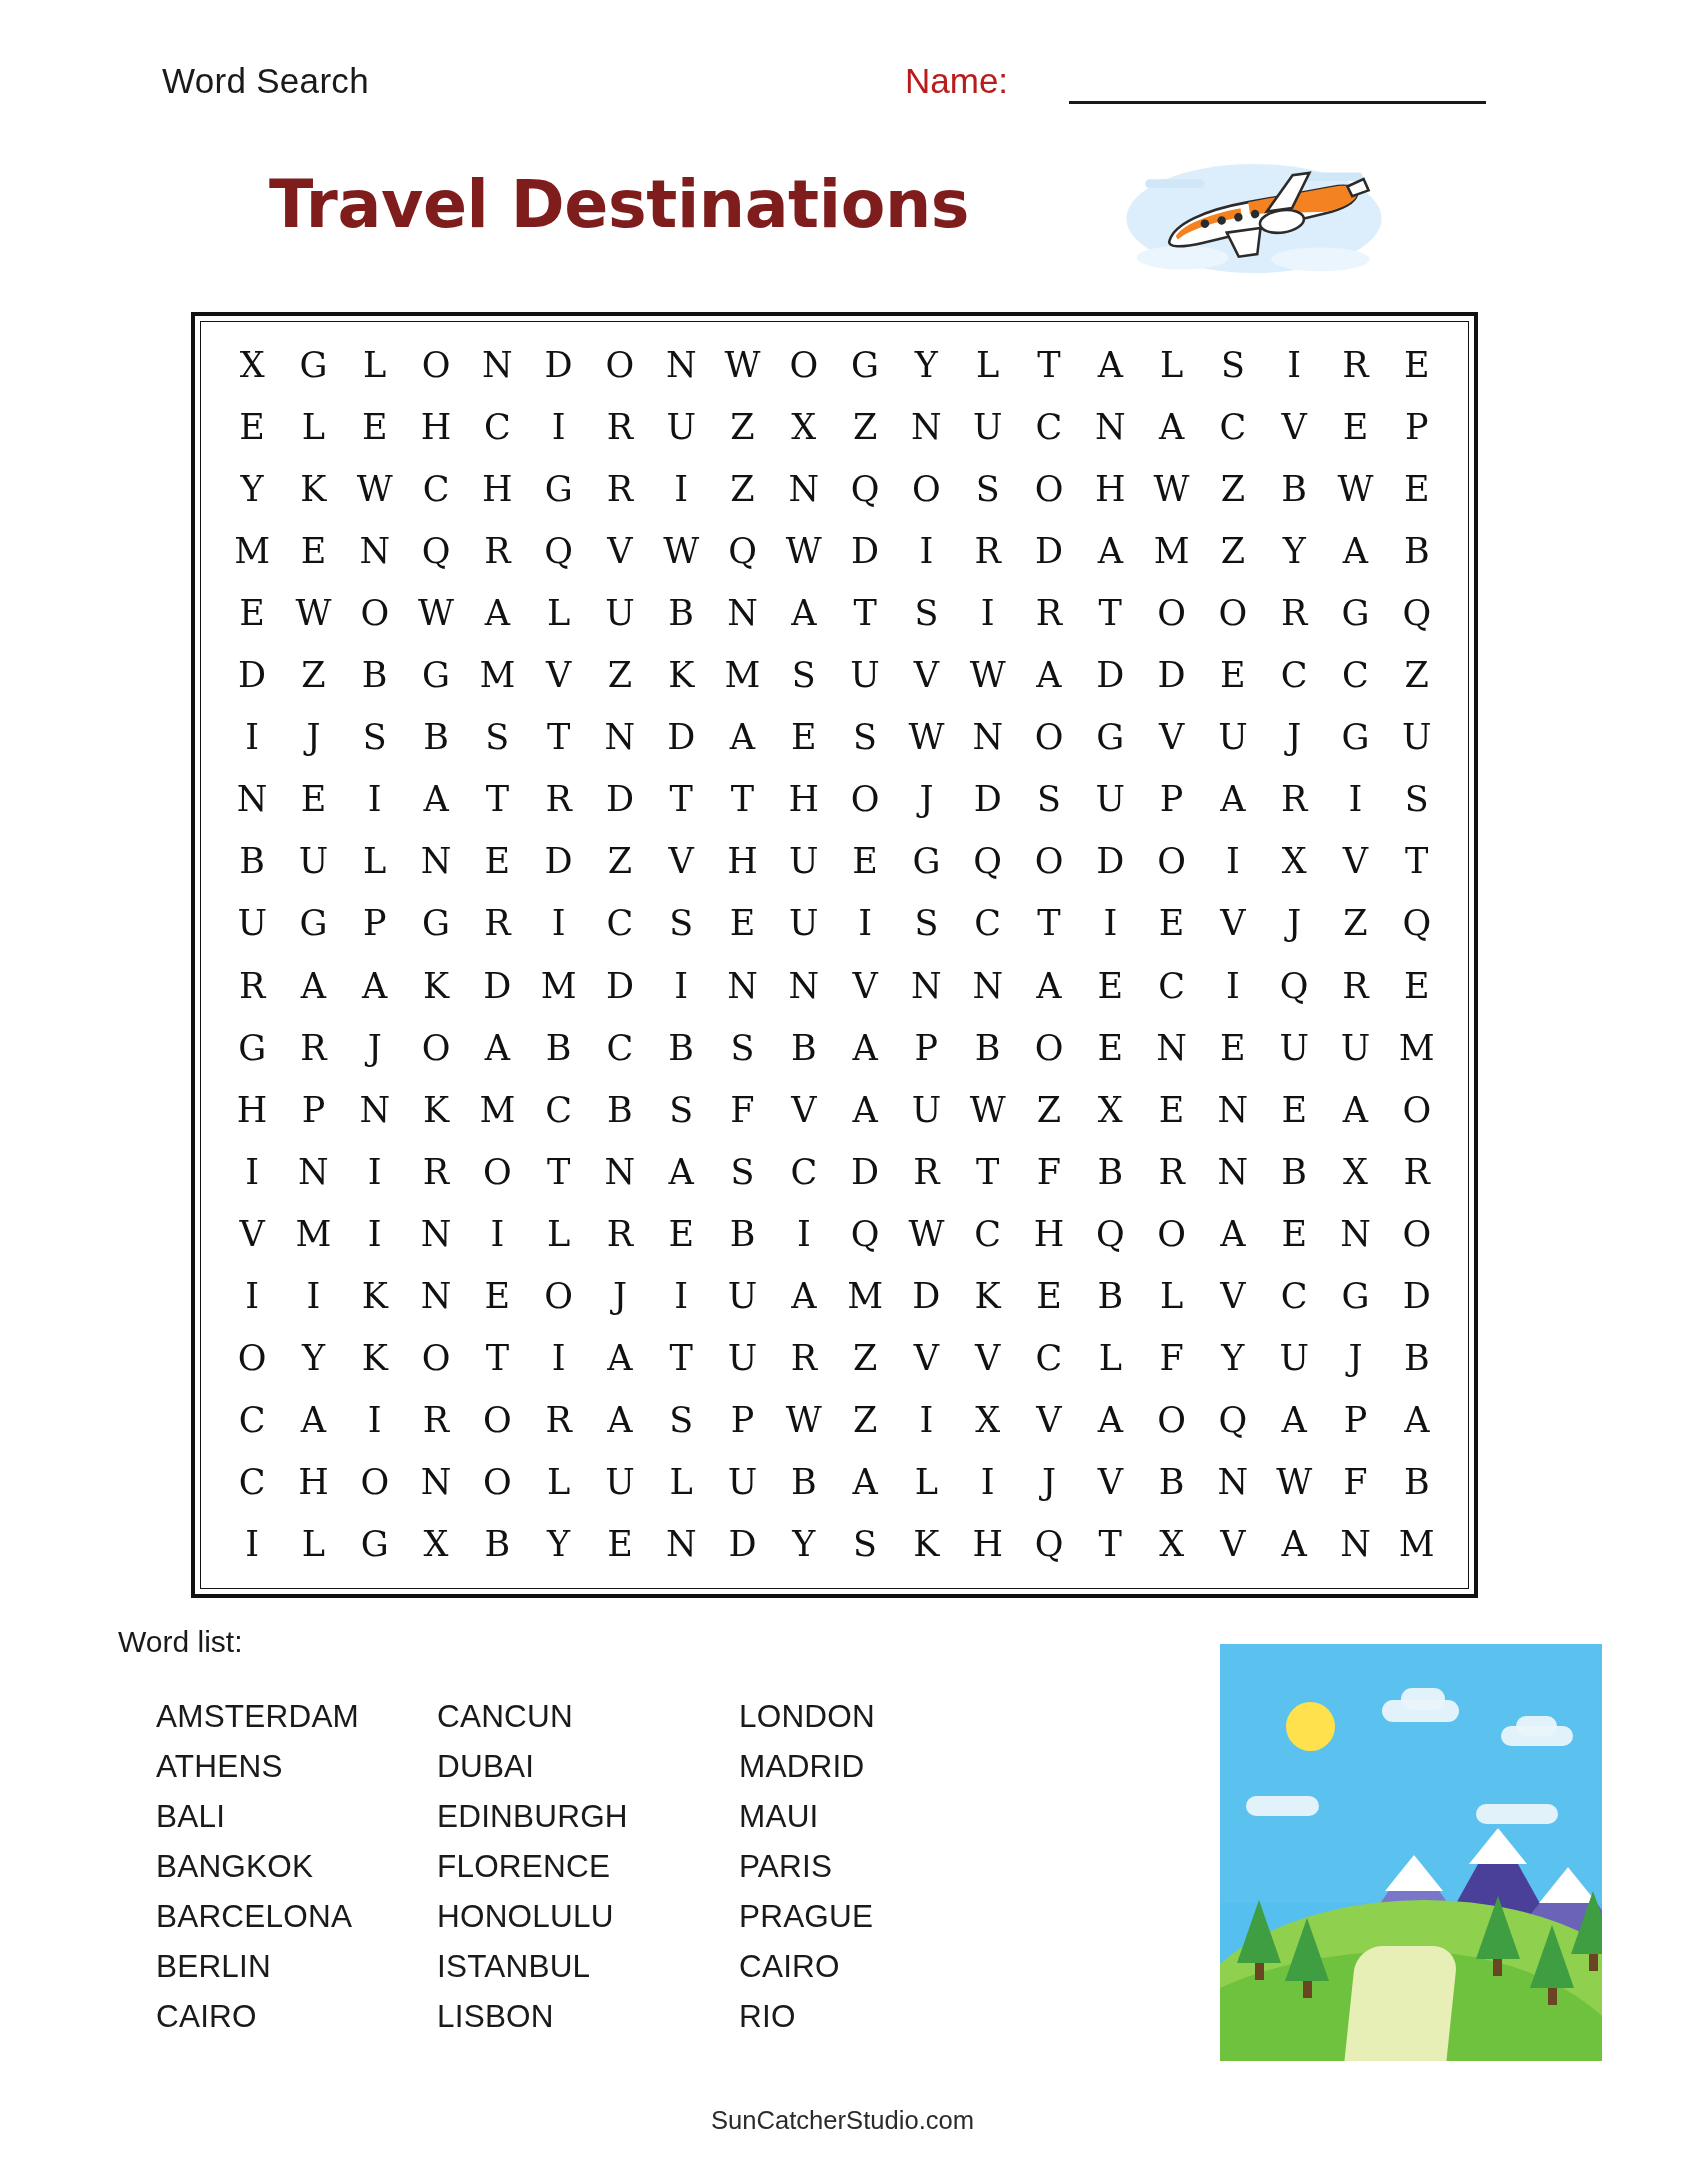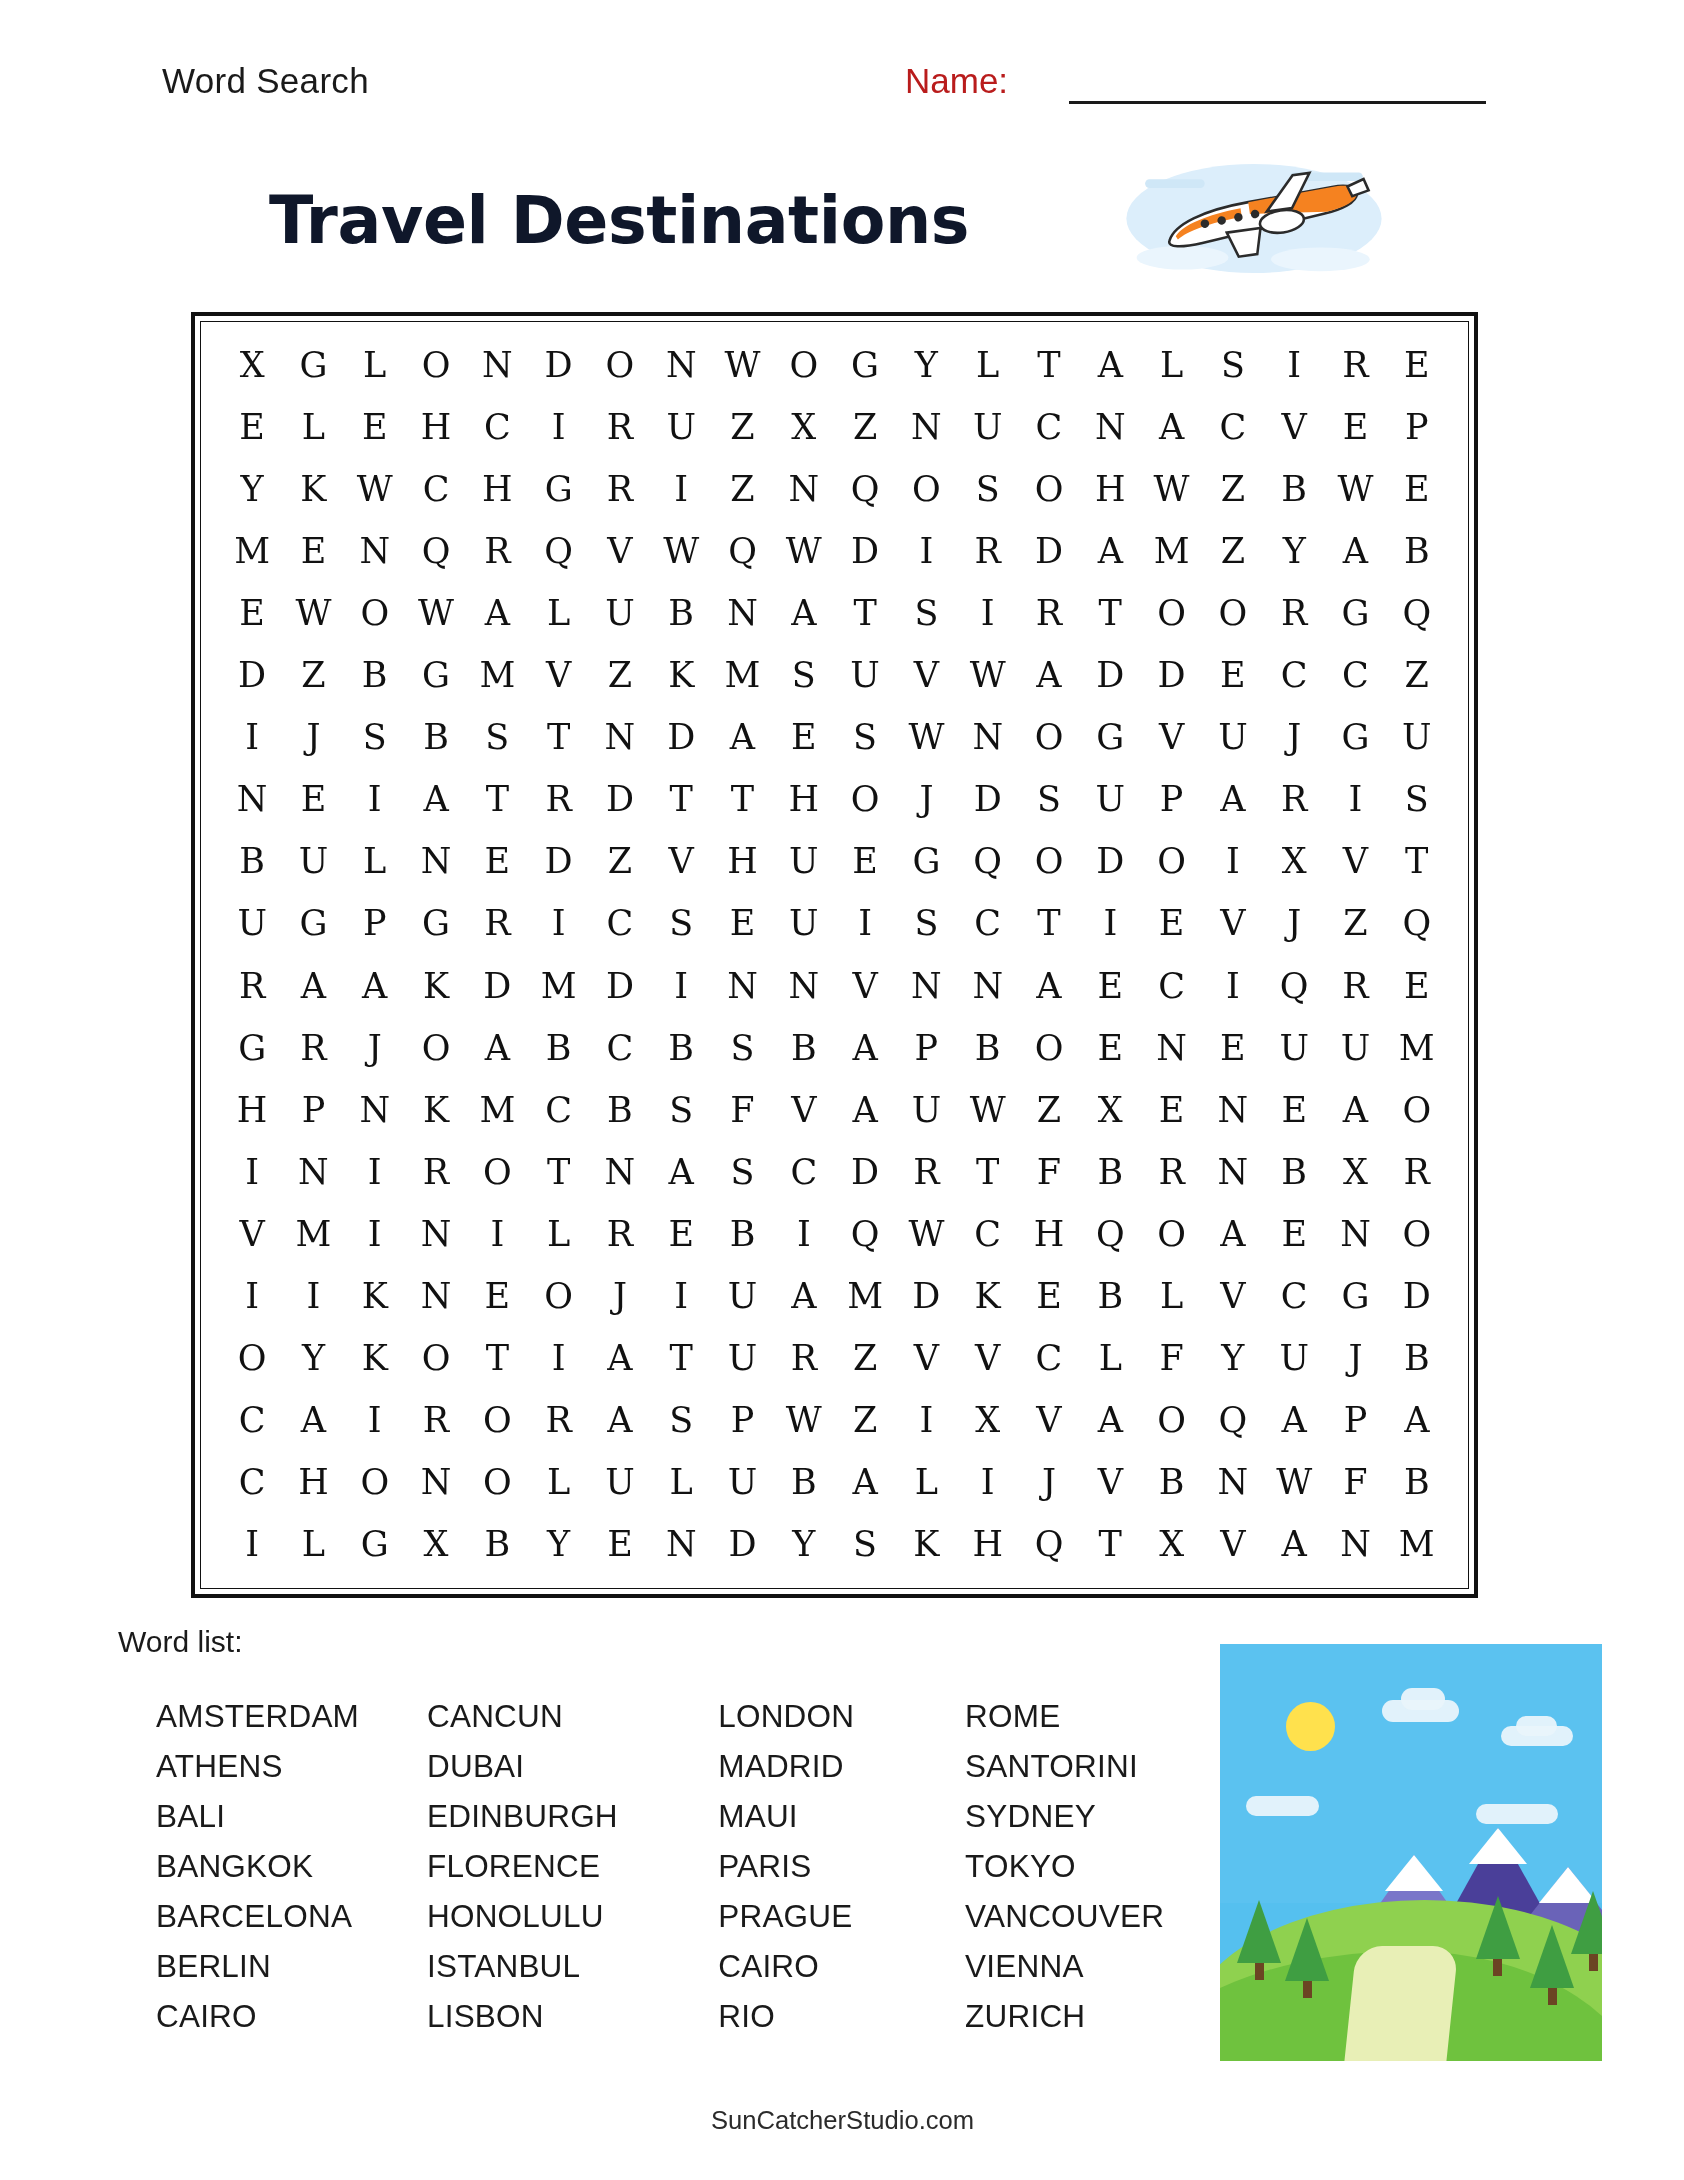--- a/index.html
+++ b/index.html
@@ -44,27 +44,27 @@
     left: 1063px;
     top: 40px;
     width: 417px;
     height: 2.6px;
     background: #1a1a1a;
   }
 
   
   .title {
     position: absolute;
-    top: 183px;
+    top: 167px;
     left: 269px;
     font-family: "DejaVu Sans", sans-serif;
     font-weight: bold;
     font-size: 65px;
     letter-spacing: -0.4px;
-    color: #0f172a;
+    color: #7f1d1d;
     white-space: nowrap;
   }
 
   
   .plane-art {
     position: absolute;
     top: 147px;
     left: 1123px;
     width: 262px;
     height: 143px;
@@ -669,29 +669,20 @@
     </div>
     <div class="wl-col c3">
       <div class="wl-item">LONDON</div>
       <div class="wl-item">MADRID</div>
       <div class="wl-item">MAUI</div>
       <div class="wl-item">PARIS</div>
       <div class="wl-item">PRAGUE</div>
       <div class="wl-item">CAIRO</div>
       <div class="wl-item">RIO</div>
     </div>
-    <div class="wl-col c4">
-      <div class="wl-item">ROME</div>
-      <div class="wl-item">SANTORINI</div>
-      <div class="wl-item">SYDNEY</div>
-      <div class="wl-item">TOKYO</div>
-      <div class="wl-item">VANCOUVER</div>
-      <div class="wl-item">VIENNA</div>
-      <div class="wl-item">ZURICH</div>
-    </div>
   </div>
 
 <div class="landscape">
   <div class="ls-sky"></div>
   <div class="ls-sun"></div>
   <div class="cloud" style="left:162px; top:56px; width:77px; height:22px;"></div>
   <div class="cloud" style="left:181px; top:44px; width:44px; height:22px;"></div>
   <div class="cloud" style="left:281px; top:82px; width:72px; height:20.4px;"></div>
   <div class="cloud" style="left:296px; top:72px; width:41px; height:20.4px;"></div>
   <div class="cloud" style="left:25.6px; top:152px; width:73px; height:20.4px;"></div>

